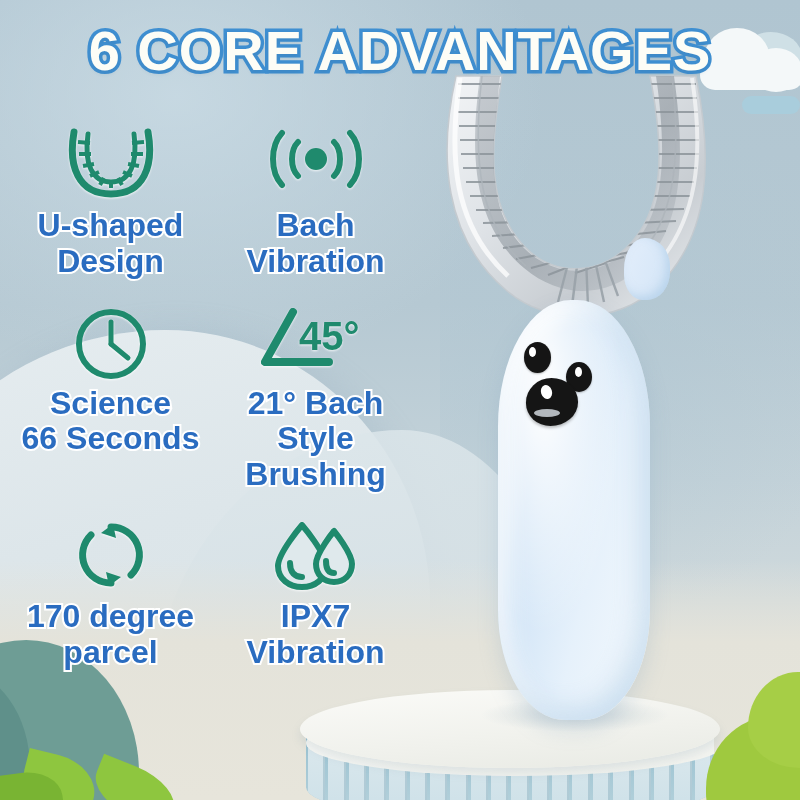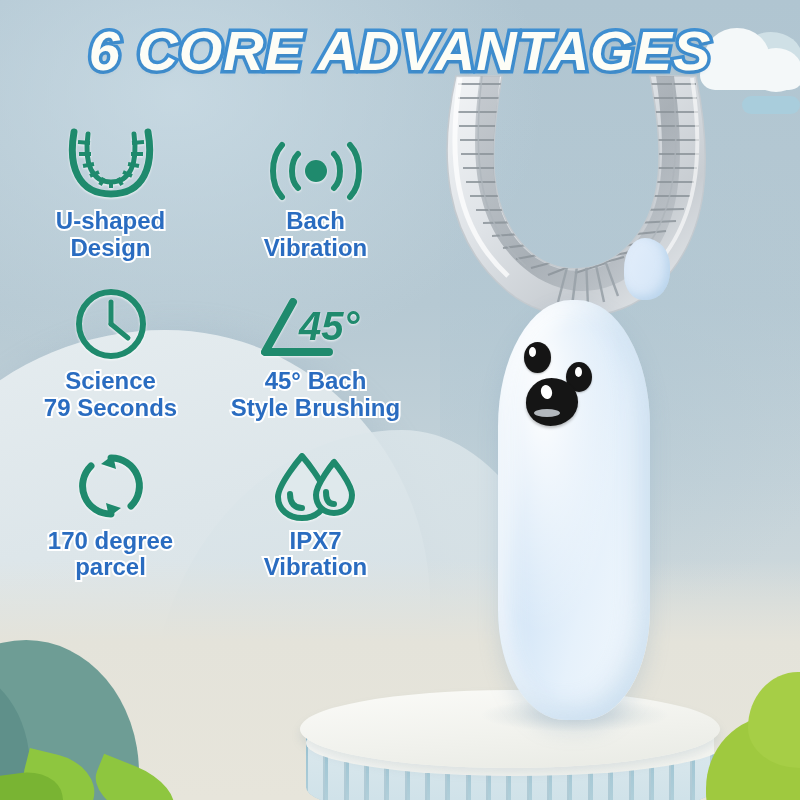--- a/index.html
+++ b/index.html
@@ -154,21 +154,20 @@
   
   .title {
     position: absolute;
     left: 0;
     right: 0;
     top: 18px;
     text-align: center;
     font-size: 56px;
     font-weight: bold;
     letter-spacing: 1px;
-    font-style: italic;
     color: #fdfdf6;
     -webkit-text-stroke: 7px #3f8fd1;
     paint-order: stroke fill;
     text-shadow: 0 3px 4px rgba(60,110,150,.18);
     white-space: nowrap;
   }
 
   
   .features {
     position: absolute;
@@ -181,28 +180,27 @@
   }
   .feature {
     width: 205px;
     text-align: center;
     padding-bottom: 26px;
     box-sizing: border-box;
   }
   .feature-icon {
     height: 74px;
     display: flex;
-    align-items: flex-end;
+    align-items: flex-start;
     justify-content: center;
     margin-bottom: 6px;
-    font-style: italic;
   }
   .feature-icon svg { display: block; filter: drop-shadow(0 1px 1px rgba(255,255,255,.8)); }
   .feature-label {
-    font-size: 24px;
+    font-size: 32px;
     font-weight: bold;
     line-height: 1.12;
     color: #2a6cc0;
     -webkit-text-stroke: 4px #ffffff;
     paint-order: stroke fill;
     white-space: pre-line;
   }
 
   
   .product { position: absolute; left: 410px; top: 70px; width: 330px; height: 660px; }
@@ -467,31 +465,31 @@
 
       <div class="feature">
         <div class="feature-icon">
           <svg width="76" height="76" viewBox="0 0 76 76">
             <circle cx="38" cy="38" r="32" fill="none" stroke="#1f8a6d" stroke-width="6"></circle>
             <line x1="38" y1="38" x2="38" y2="16" stroke="#1f8a6d" stroke-width="5" stroke-linecap="round"></line>
             <line x1="38" y1="38" x2="55" y2="52" stroke="#1f8a6d" stroke-width="5" stroke-linecap="round"></line>
           </svg>
         </div>
         <div class="feature-label">Science
-79 Seconds</div>
+66 Seconds</div>
       </div>
 
       <div class="feature">
         <div class="feature-icon">
           <svg width="122" height="66" viewBox="0 0 122 66">
             <path d="M38,6 L10,56 L74,56" fill="none" stroke="#1f8a6d" stroke-width="8" stroke-linecap="round" stroke-linejoin="round"></path>
             <text x="44" y="44" font-family="Liberation Sans, sans-serif" font-size="40" font-weight="bold" fill="#1f8a6d">45°</text>
           </svg>
         </div>
-        <div class="feature-label">45° Bach
+        <div class="feature-label">21° Bach
 Style Brushing</div>
       </div>
     </div>
 
     <div class="feature-row">
 
       <div class="feature">
         <div class="feature-icon">
           <svg width="72" height="72" viewBox="0 0 72 72">
             <path d="M36,8 A28,28 0 0 1 56,56" fill="none" stroke="#1f8a6d" stroke-width="7" stroke-linecap="round"></path>

